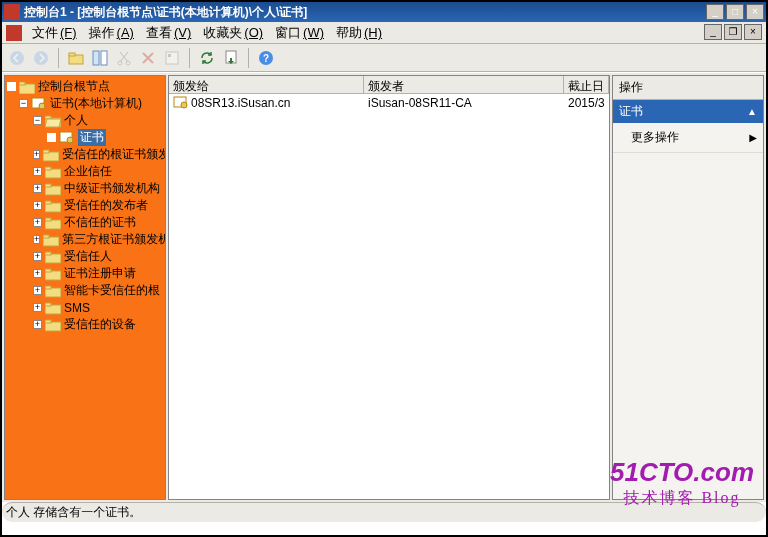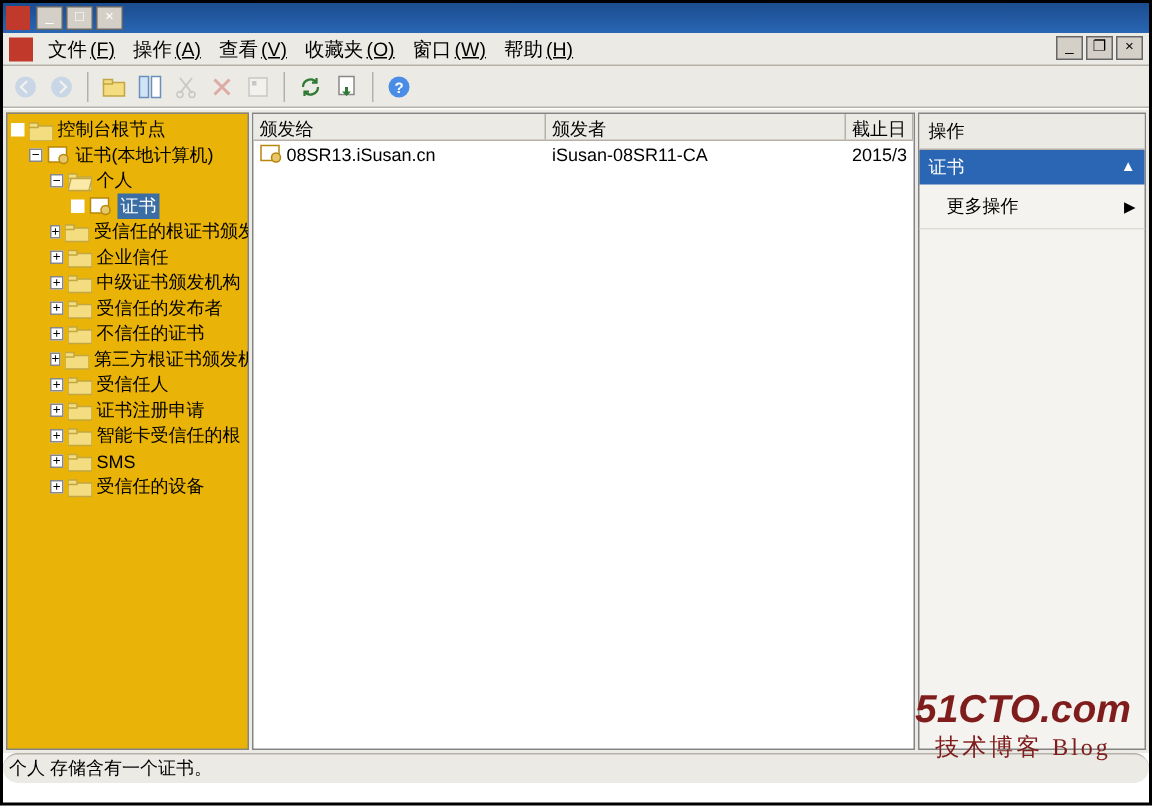--- a/index.html
+++ b/index.html
@@ -55,21 +55,21 @@
     display: flex; align-items: center; justify-content: center;
   }
   .tbtn svg { width:16px; height:16px; }
   .tb-sep { width:1px; height:20px; background:#b5b1a9; margin:0 4px; }
   .disabled svg { opacity: 0.35; }
   .client {
     display: flex; height: 430px; background: #eceae5;
     border-top: 1px solid #fff;
   }
   .tree-pane {
-    width: 162px; background:#eab308; border:1px solid #848484; margin:2px 1px 2px 2px;
+    width: 162px; background:#f97316; border:1px solid #848484; margin:2px 1px 2px 2px;
     overflow: hidden; position: relative;
     display:flex; flex-direction:column;
   }
   .tree-scroll { flex:1; overflow:auto; }
   .tree-scroll::-webkit-scrollbar { width:16px; height:16px; background:#eceae5;}
   .tree-scroll::-webkit-scrollbar-thumb { background:#c8c4bc; border:1px solid #848484;}
   .tree { padding: 2px 0; white-space: nowrap; }
   .tnode { display:flex; align-items:center; height:17px; }
   .toggle {
     width:9px; height:9px; border:1px solid #888; font-size:9px; line-height:7px;
@@ -110,31 +110,32 @@
   .action-item {
     padding:6px 6px 6px 18px; display:flex; justify-content:space-between; align-items:center;
     border-bottom:1px solid #e0ddd5;
   }
   .action-item .arrow { font-size:10px; }
   .statusbar {
     height: 20px; border-top:1px solid #b5b1a9; background:#eceae5;
     display:flex; align-items:center; padding:0 4px;border-radius:10px;
   }
   .watermark {
-    position:absolute; right:12px; bottom:26px; color:#7f1d1d; text-align:center;
+    position:absolute; right:12px; bottom:26px; color:#a21caf; text-align:center;
     pointer-events:none; z-index:50;
   }
   .watermark .l1 { font-family: Arial; font-weight:bold; font-size:26px; font-style:italic;}
   .watermark .l2 { font-size:16px; letter-spacing:2px; font-family:"SimSun";}
 </style>
 </head>
 <body>
 
 <div class="titlebar">
   <div class="title-icon"></div>
+  <div class="title-text">控制台1 - [控制台根节点\证书(本地计算机)\个人\证书]</div>
   <div class="winbtns">
     <div class="winbtn">_</div>
     <div class="winbtn">□</div>
     <div class="winbtn">×</div>
   </div>
 </div>
 
 <div class="menubar">
   <div class="mi-icon"></div>
   <div class="mitem">

